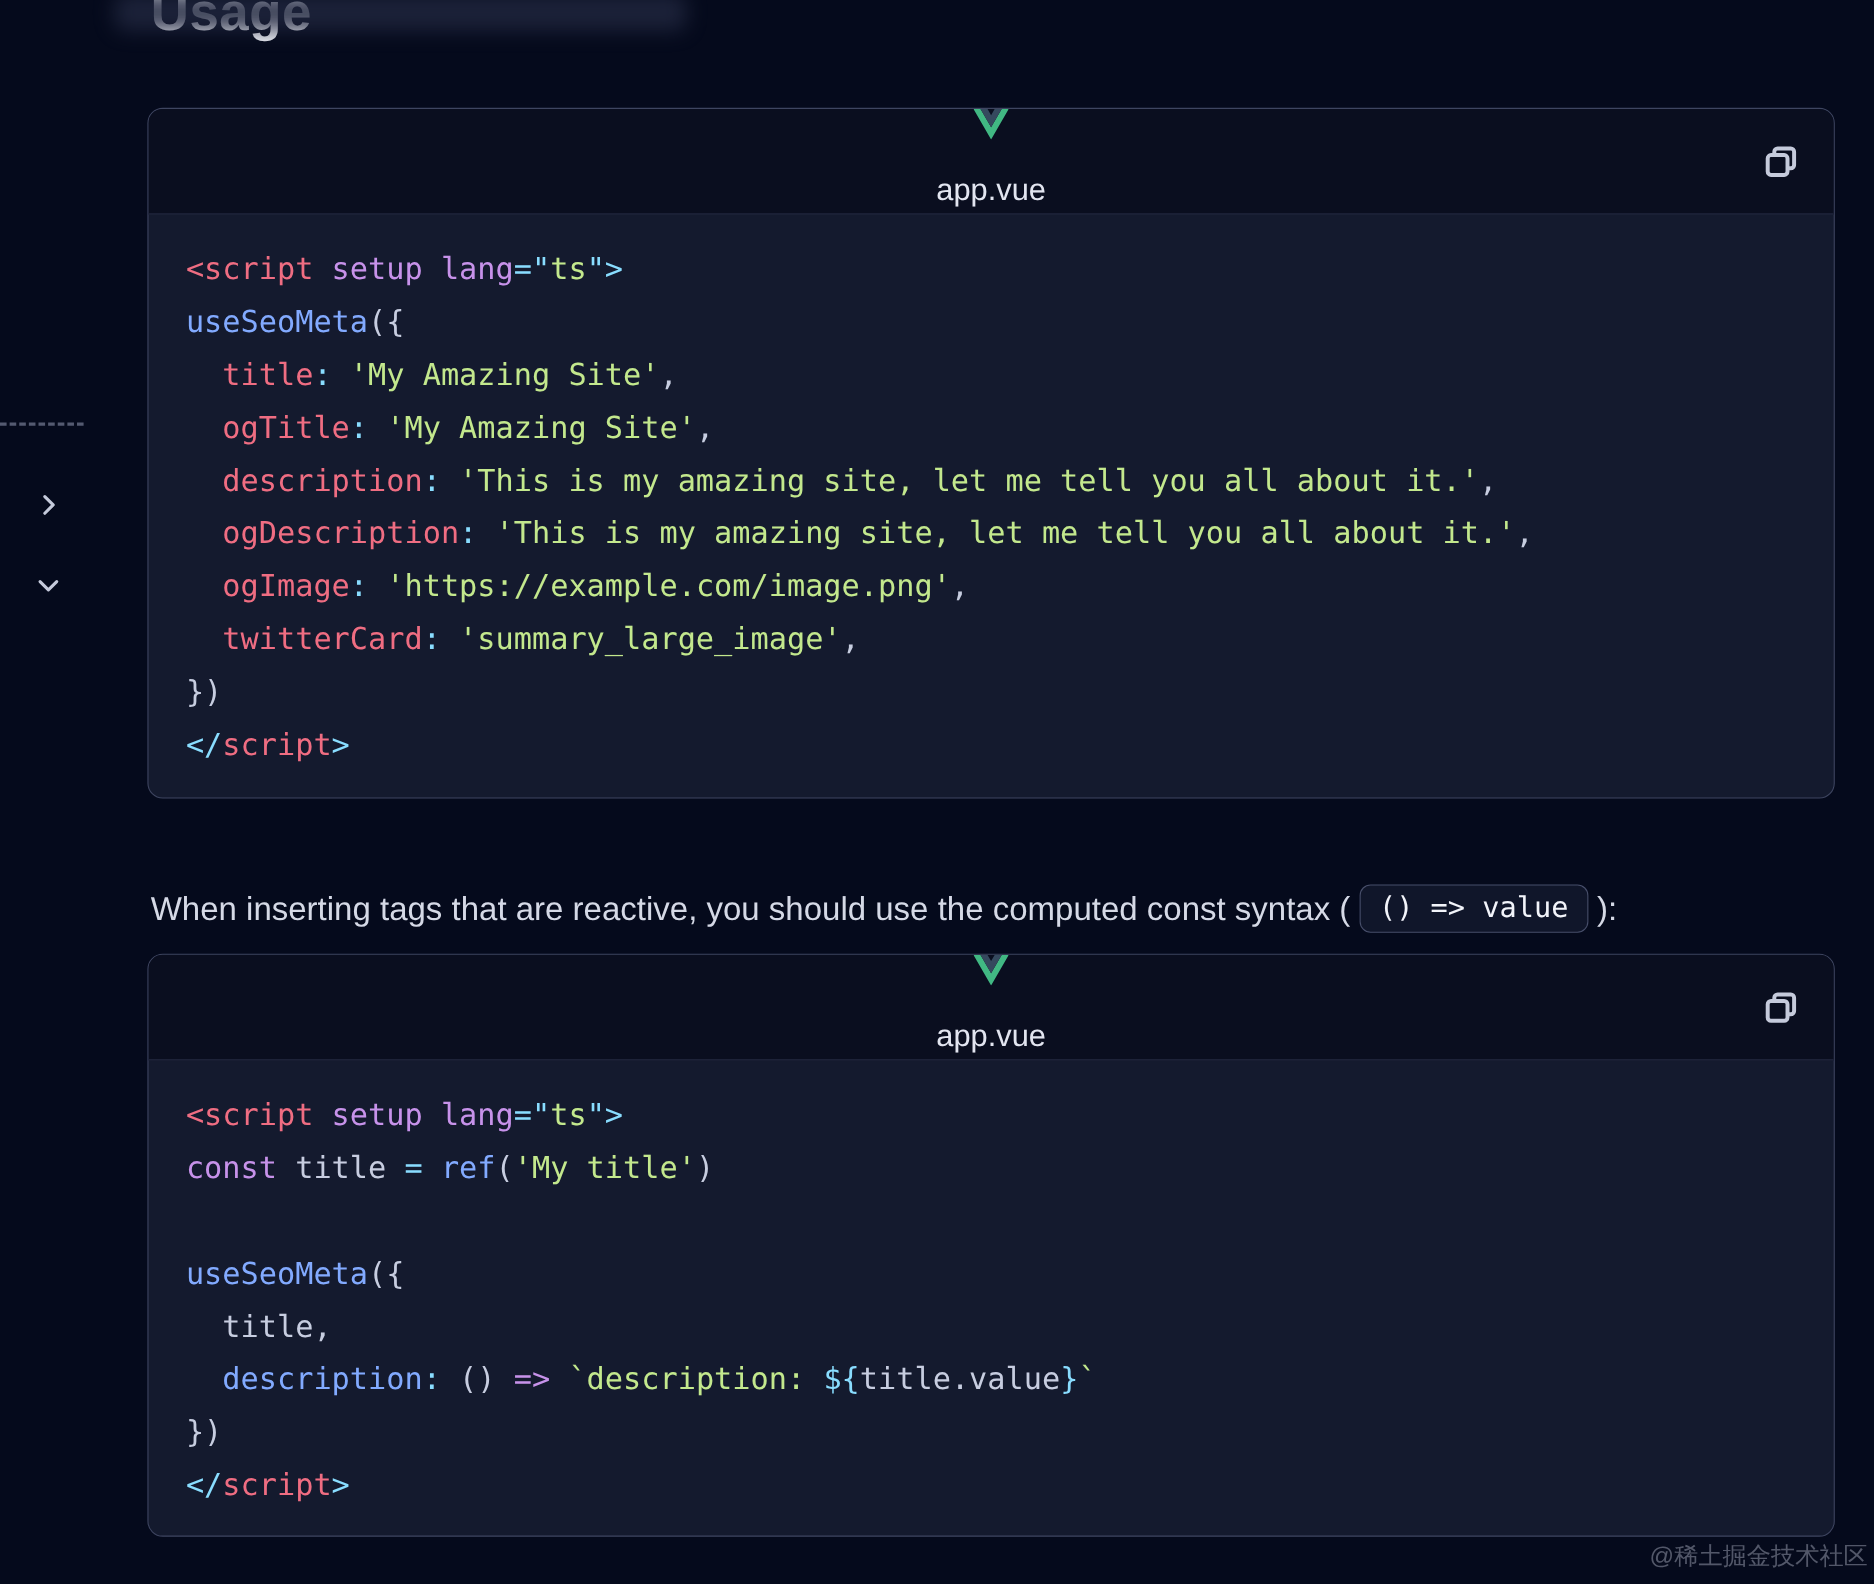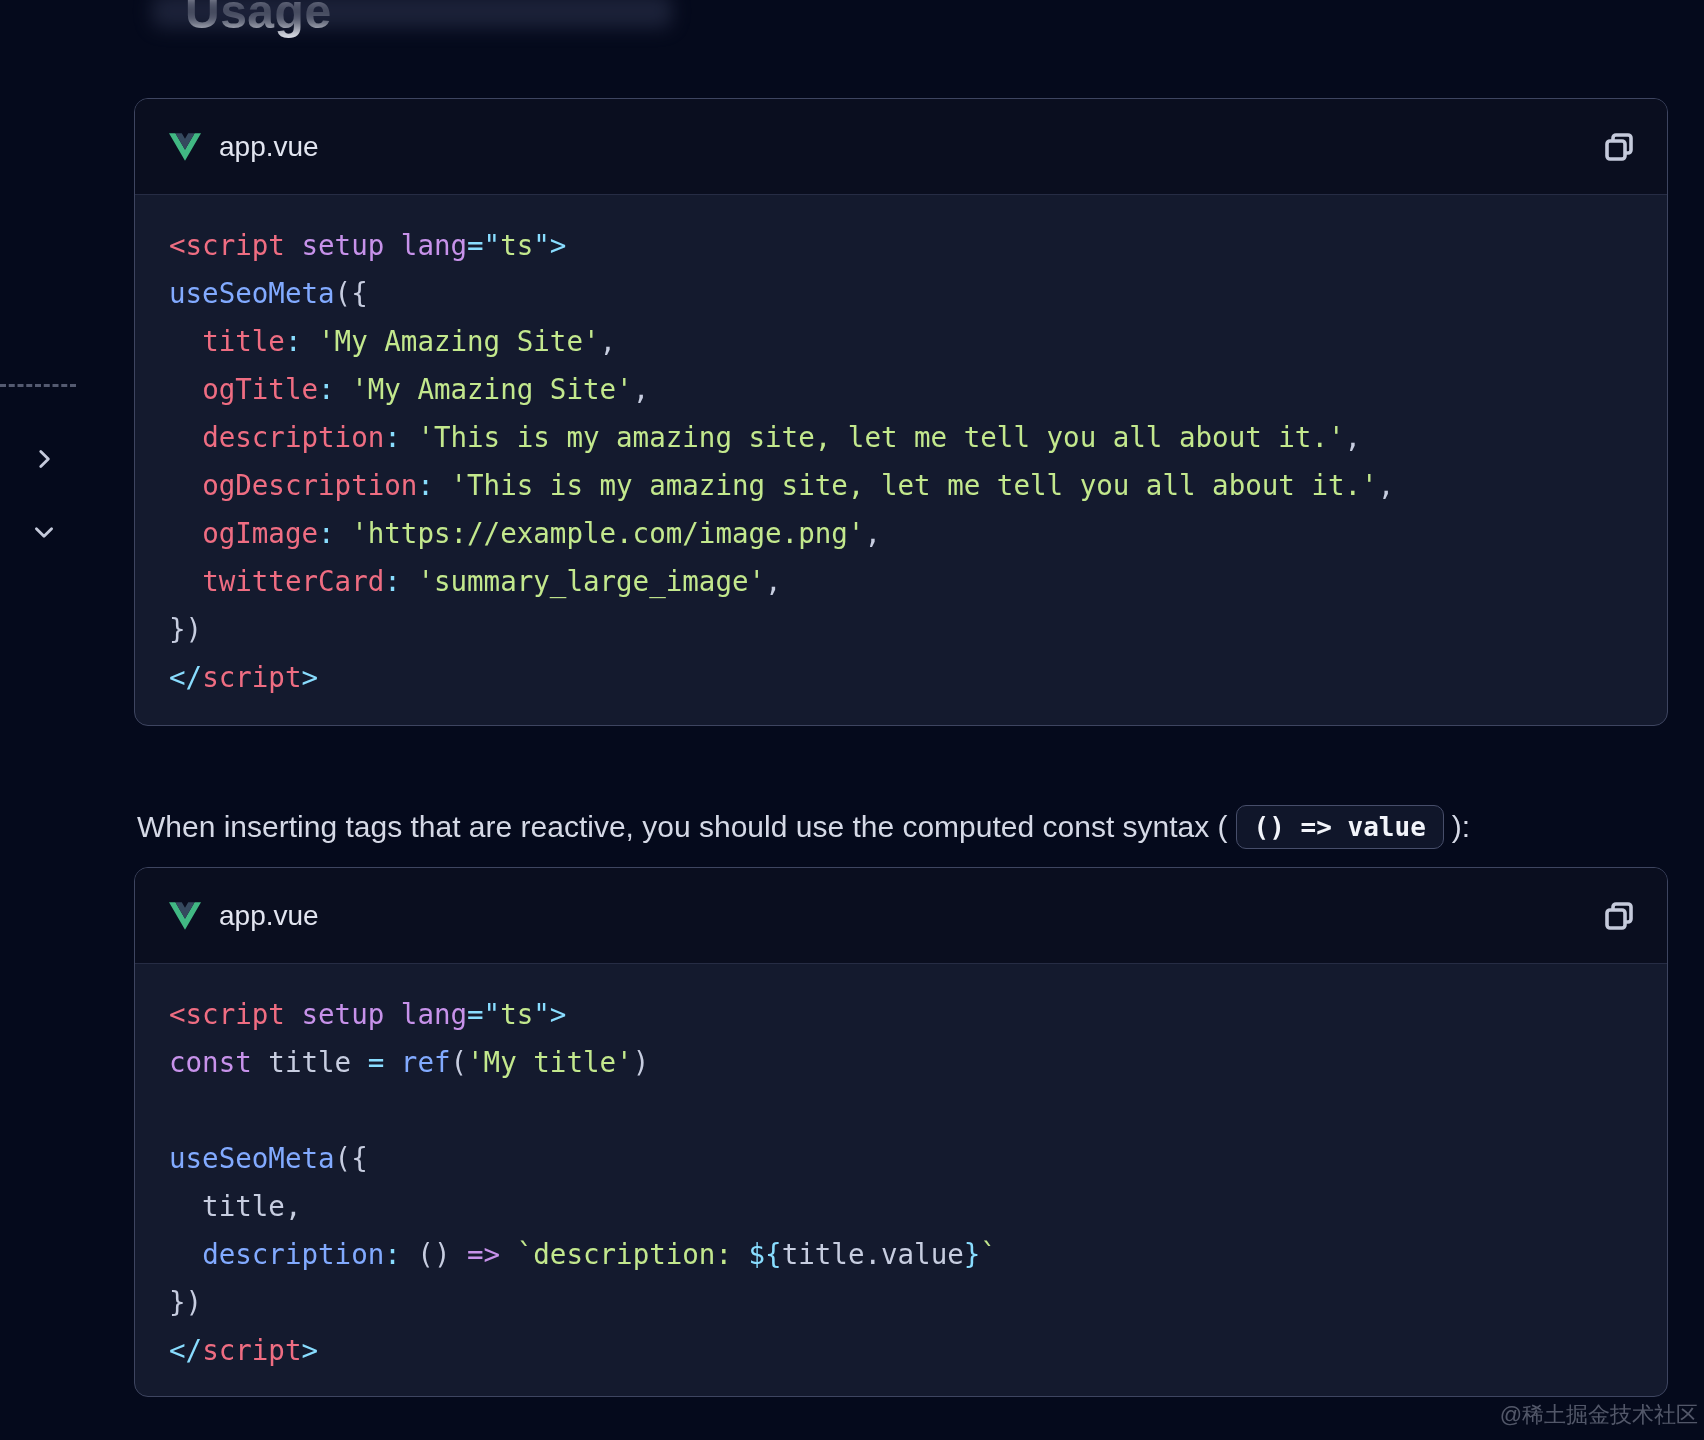--- a/index.html
+++ b/index.html
@@ -3,21 +3,21 @@
 <meta charset="utf-8">
 <style>
   html,body{margin:0;padding:0;}
   body{
     width:1704px;height:1440px;
     position:relative;overflow:hidden;
     background:var(--bg,#050a1c);
     font-family:"Liberation Sans",sans-serif;
   }
   
-  .heading-wrap{position:absolute;left:0;top:0;width:900px;height:60px;margin-left:48px;}
+  .heading-wrap{position:absolute;left:0;top:0;width:900px;height:60px;}
   .page-heading{
     position:absolute;left:137px;top:-16px;margin:0;
     font-size:48px;font-weight:700;letter-spacing:.5px;
     color:var(--heading,#f1f3f9);
   }
   .smudge{
     position:absolute;left:104px;top:-6px;width:520px;height:34px;
     background:#20263e;opacity:.85;filter:blur(9px);border-radius:10px;
   }
   
@@ -32,25 +32,26 @@
   
   .codeblock{
     position:absolute;left:134px;width:1534px;
     background:var(--code-bg,#141a2e);
     border:1.5px solid var(--border,#3e4560);
     border-radius:14px;overflow:hidden;box-sizing:border-box;
   }
   #codeblock-1{top:98px;height:628px;}
   #codeblock-2{top:867px;height:530px;}
   .cb-header{
-    height:96px;display:flex;align-items:center;gap:18px;
+    height:96px;display:flex;align-items:center;gap:30px;
     padding:0 34px;box-sizing:border-box;
     background:var(--header-bg,#0a0e1f);
     border-bottom:1.5px solid var(--divider,#262c44);
     position:relative;
+    flex-direction:column;
   }
   .cb-filename{font-size:28px;color:var(--filename,#e2e5f0);}
   .vue-icon{width:32px;height:28px;flex:0 0 auto;}
   .copy-btn{
     position:absolute;right:26px;top:50%;transform:translateY(-50%);
     width:44px;height:44px;display:flex;align-items:center;justify-content:center;
     background:transparent;border:none;padding:0;cursor:pointer;
   }
   .copy-btn svg{stroke:var(--icon,#c5cadb);fill:none;stroke-width:2.4;stroke-linejoin:round;}
   .cb-code{
@@ -65,21 +66,21 @@
   .tk-str{color:var(--tok-str,#c3e88d);}
   .tk-fn{color:var(--tok-fn,#82aaff);}
   .tk-def{color:var(--tok-def,#c7cde0);}
   
   .para{
     position:absolute;left:137px;top:768px;width:1540px;
     font-size:30px;line-height:58px;color:var(--text,#d5d9e6);
   }
   .inline-code{
     display:inline-block;vertical-align:middle;margin:0 8px;
-    font-family:"DejaVu Sans Mono",monospace;font-size:26px;font-weight:700;
+    font-family:"DejaVu Sans Mono",monospace;font-size:26px;font-weight:400;
     color:var(--chip-text,#f2f4fa);
     background:var(--chip-bg,#10162a);
     border:1.5px solid var(--chip-border,#474e6a);
     border-radius:10px;padding:5px 17px;line-height:32px;
     transform:translateY(-2px);
   }
   
   .watermark{
     position:absolute;right:6px;top:1400px;
     font-size:22px;color:var(--watermark,rgba(190,195,212,.42));

